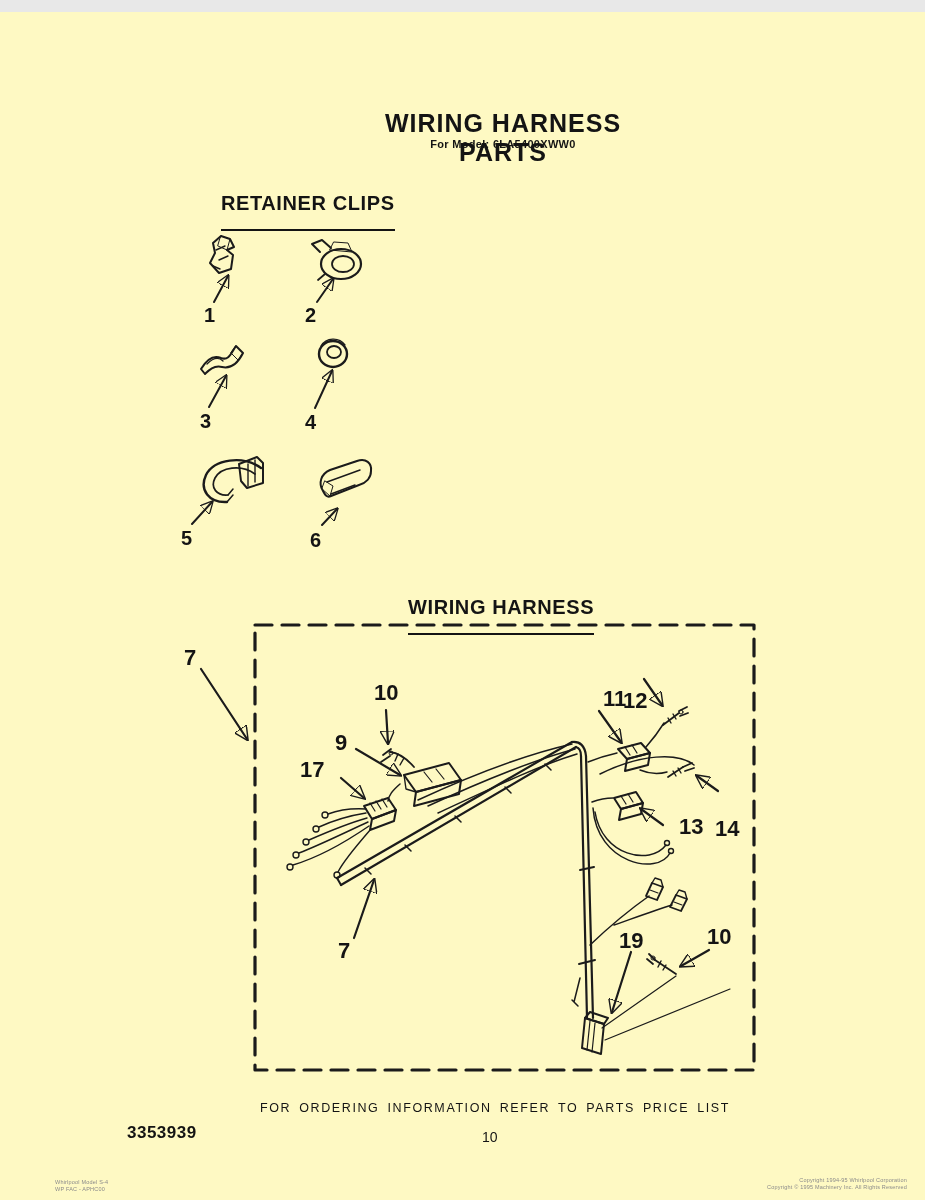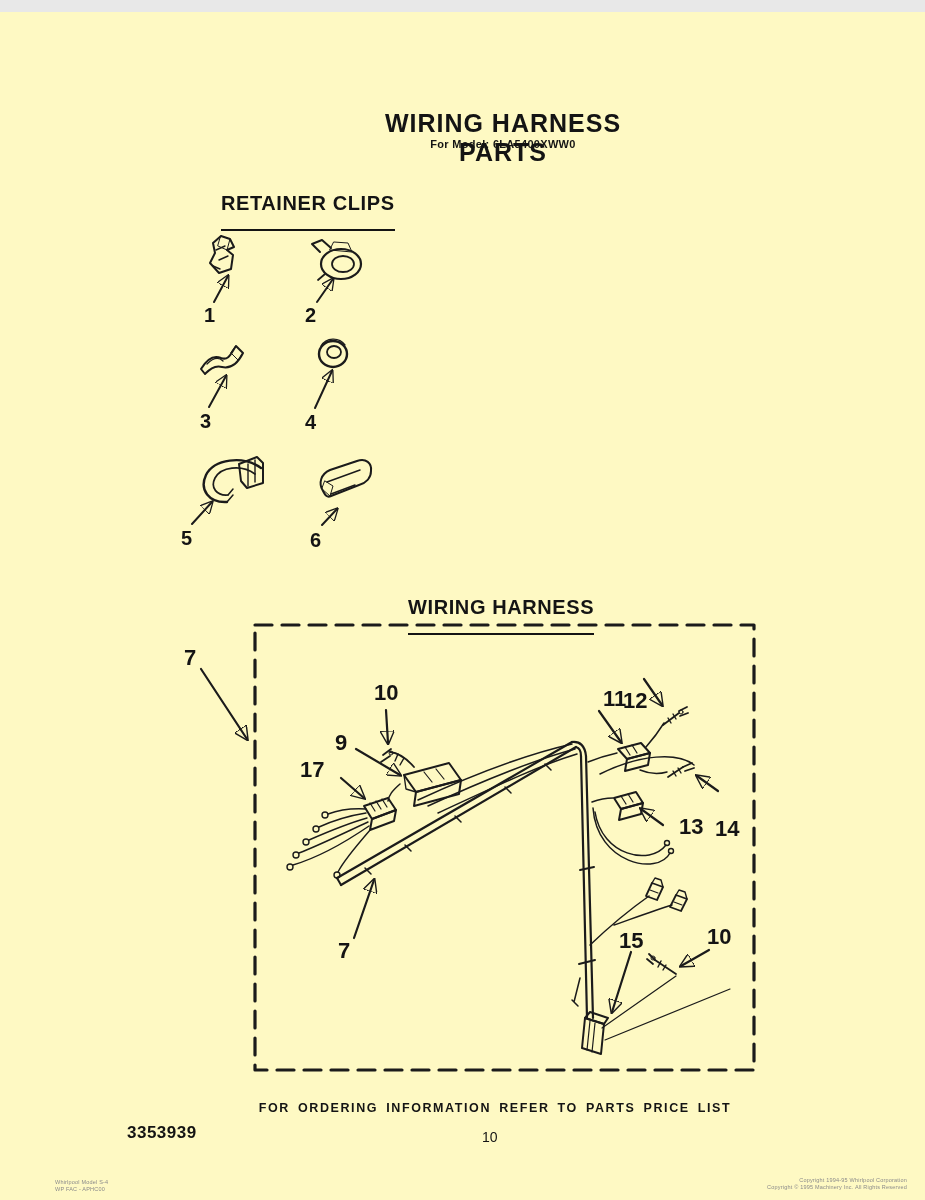--- a/index.html
+++ b/index.html
@@ -8,21 +8,21 @@
     background:#fef9c3;overflow:hidden;
     font-family:"Liberation Sans", sans-serif;color:#141414;
   }
   .abs{position:absolute;}
   .title{font-size:25px;font-weight:bold;letter-spacing:1px;text-align:center;width:312px;}
   .subtitle{font-size:11px;font-weight:bold;text-align:center;width:312px;letter-spacing:.3px;}
   .sec-head{font-size:20px;font-weight:bold;letter-spacing:.6px;
     border-bottom:2.5px solid #141414;padding-bottom:14px;}
   .num{font-size:20px;font-weight:bold;}
   .callout{font-size:22px;font-weight:bold;}
-  .ordering{font-size:12.5px;font-weight:bold;letter-spacing:1.6px;word-spacing:3px;
+  .ordering{font-size:12.5px;font-weight:normal;letter-spacing:1.6px;word-spacing:3px;
     width:490px;text-align:center;}
   .docnum{font-size:17px;font-weight:bold;letter-spacing:.5px;}
   .pagenum{font-size:14px;}
   .fineprint{font-size:5.5px;line-height:7px;color:#8a8a8a;letter-spacing:.2px;}
   svg.art{position:absolute;left:0;top:0;pointer-events:none;}
   svg.art path, svg.art line, svg.art ellipse, svg.art circle, svg.art rect{
     stroke:#1b1b1b;fill:none;stroke-linecap:round;stroke-linejoin:round;}
 </style>
 </head>
 <body>
@@ -228,21 +228,21 @@
 
   <div class="abs callout" style="left:184px;top:633px">7</div>
   <div class="abs callout" style="left:374px;top:668px">10</div>
   <div class="abs callout" style="left:335px;top:718px">9</div>
   <div class="abs callout" style="left:300px;top:745px">17</div>
   <div class="abs callout" style="left:603px;top:674px">11</div>
   <div class="abs callout" style="left:623px;top:676px">12</div>
   <div class="abs callout" style="left:715px;top:804px">14</div>
   <div class="abs callout" style="left:679px;top:802px">13</div>
   <div class="abs callout" style="left:338px;top:926px">7</div>
-  <div class="abs callout" style="left:619px;top:916px">15</div>
+  <div class="abs callout" style="left:619px;top:916px">19</div>
   <div class="abs callout" style="left:707px;top:912px">10</div>
 
   <div class="abs ordering" style="left:250px;top:1089px">FOR ORDERING INFORMATION REFER TO PARTS PRICE LIST</div>
   <div class="abs docnum" style="left:127px;top:1111px">3353939</div>
   <div class="abs pagenum" style="left:482px;top:1117px">10</div>
 
   <div class="abs fineprint" style="left:55px;top:1167px">
     <div>Whirlpool Model S-4</div>
     <div>WP FAC - APHC00</div>
   </div>

